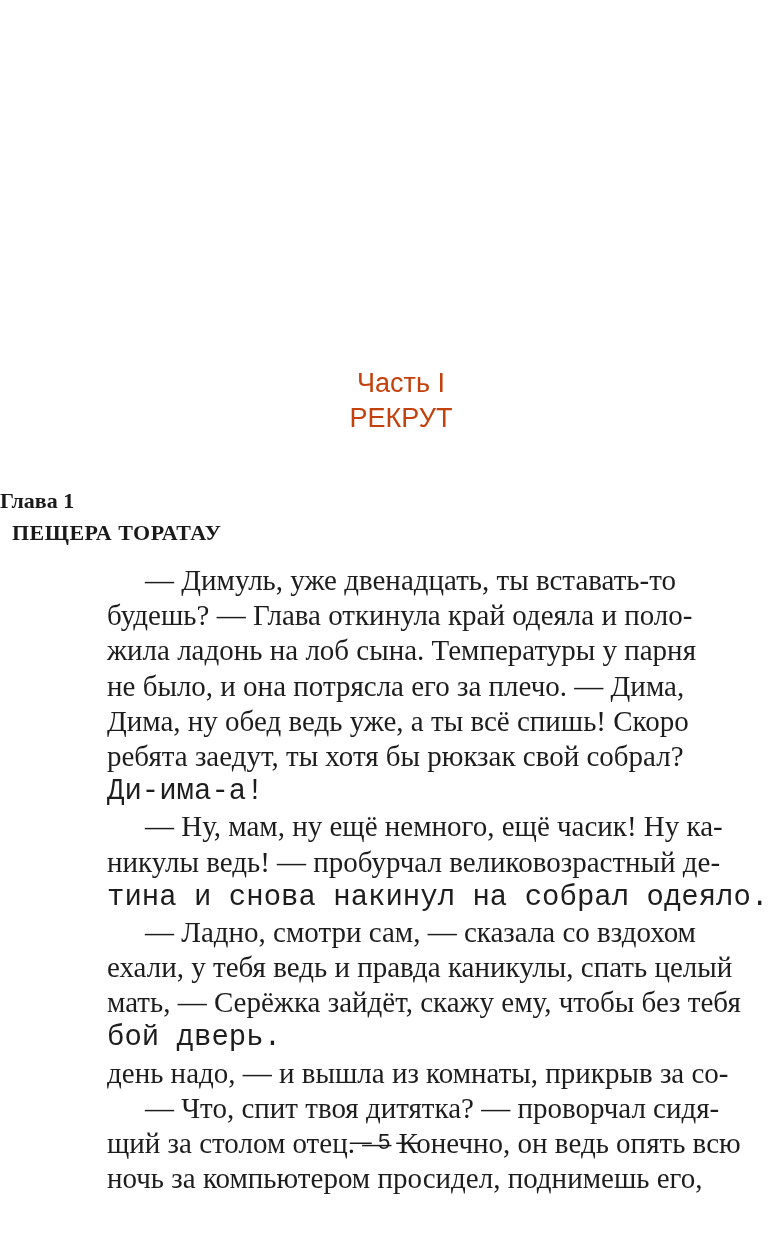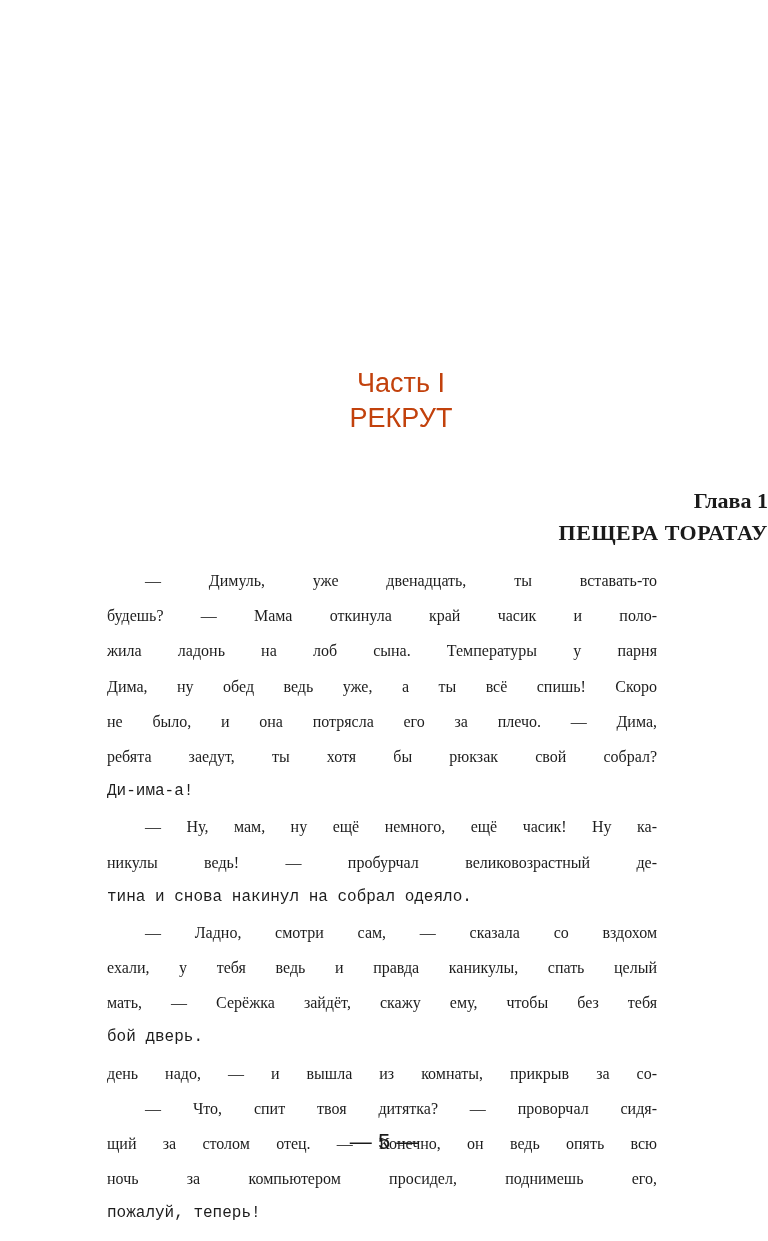--- a/index.html
+++ b/index.html
@@ -25,38 +25,38 @@
       line-height: 35px;
       font-weight: normal;
       color: #c2410c;
     }
     .part-heading div { margin: 0; }
     .chapter-heading {
       position: absolute;
       left: 0;
       width: 768px;
       top: 485px;
-      text-align: right;
+      text-align: left;
       font-family: "Liberation Serif", serif;
       font-size: 22px;
       line-height: 32px;
       font-weight: bold;
       color: #1a1a1a;
     }
     .chapter-heading .chapter-title {
       letter-spacing: 0.5px;
       margin-left: 12px;
     }
     .body-text {
       position: absolute;
       left: 107px;
       width: 550px;
       top: 563px;
       font-family: "Liberation Serif", serif;
-      font-size: 16px;
+      font-size: 29px;
       line-height: 35.2px;
       color: #1d1d1d;
     }
     .body-text .line {
       display: block;
       white-space: nowrap;
       text-align: justify;
       text-align-last: justify;
       height: 35.2px;
     }
@@ -87,33 +87,32 @@
   <div>РЕКРУТ</div>
 </div>
 
 <div class="chapter-heading">
   <div>Глава 1</div>
   <div class="chapter-title">ПЕЩЕРА ТОРАТАУ</div>
 </div>
 
 <div class="body-text" id="body-text">
   <span class="line indent">— Димуль, уже двенадцать, ты вставать-то</span>
-  <span class="line">будешь? — Мама откинула край часик и поло-</span>
+  <span class="line">будешь? — Глава откинула край одеяла и поло-</span>
   <span class="line">жила ладонь на лоб сына. Температуры у парня</span>
+  <span class="line">не было, и она потрясла его за плечо. — Дима,</span>
   <span class="line">Дима, ну обед ведь уже, а ты всё спишь! Скоро</span>
-  <span class="line">не было, и она потрясла его за плечо. — Дима,</span>
   <span class="line">ребята заедут, ты хотя бы рюкзак свой собрал?</span>
   <span class="line last">Ди-има-а!</span>
   <span class="line indent">— Ну, мам, ну ещё немного, ещё часик! Ну ка-</span>
   <span class="line">никулы ведь! — пробурчал великовозрастный де-</span>
   <span class="line last">тина и снова накинул на собрал одеяло.</span>
   <span class="line indent">— Ладно, смотри сам, — сказала со вздохом</span>
   <span class="line">ехали, у тебя ведь и правда каникулы, спать целый</span>
   <span class="line">мать, — Серёжка зайдёт, скажу ему, чтобы без тебя</span>
   <span class="line last">бой дверь.</span>
   <span class="line">день надо, — и вышла из комнаты, прикрыв за со-</span>
   <span class="line indent">— Что, спит твоя дитятка? — проворчал сидя-</span>
   <span class="line">щий за столом отец. — Конечно, он ведь опять всю</span>
   <span class="line">ночь за компьютером просидел, поднимешь его,</span>
-  <span class="line last">пожалуй, теперь!</span>
 </div>
 
 <div class="page-number">— 5 —</div>
 
 </body></html>

